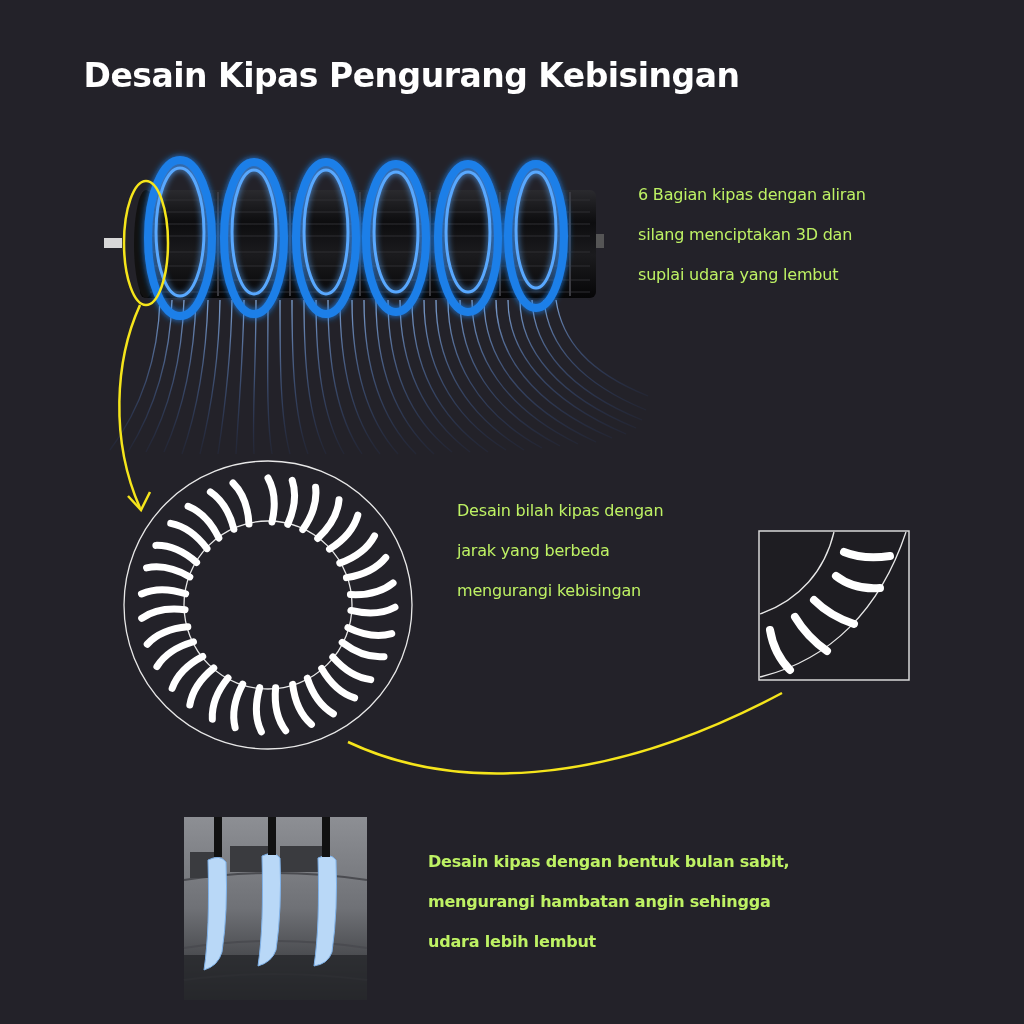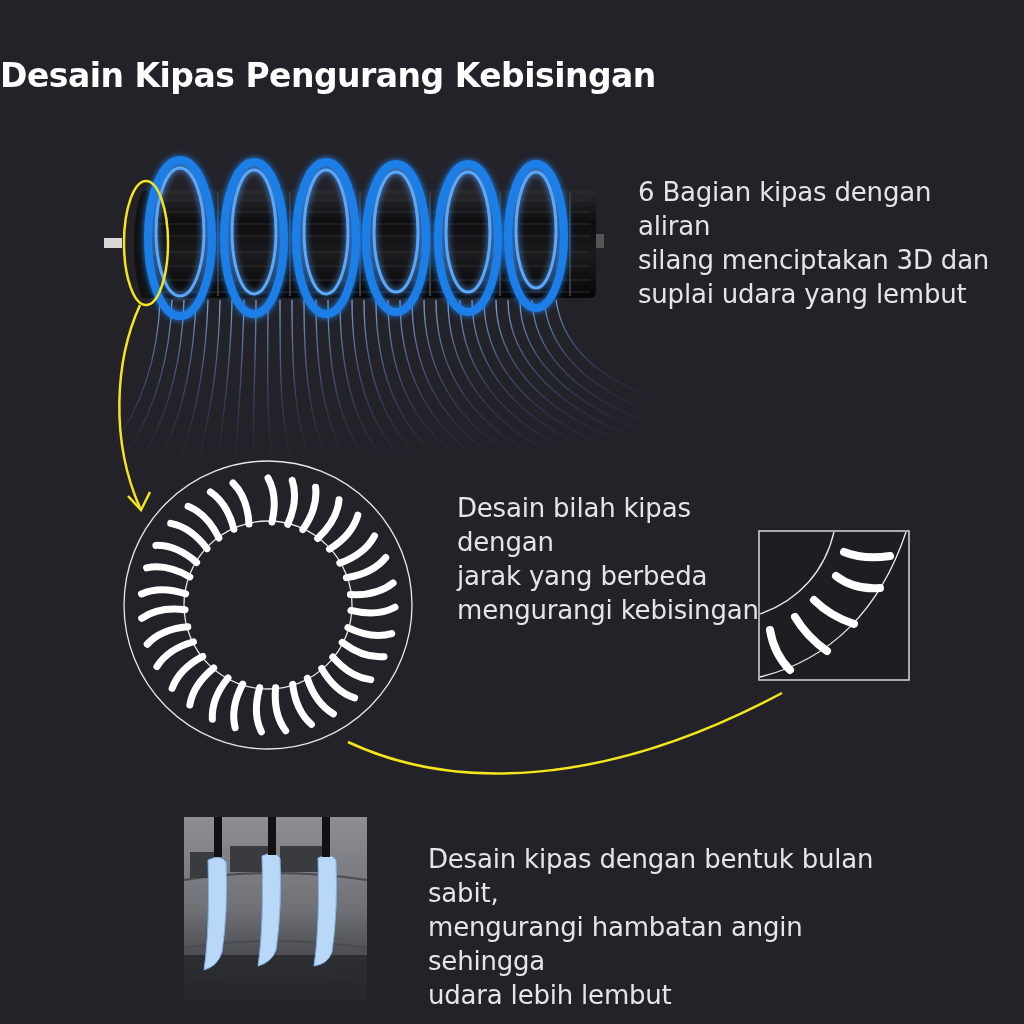--- a/index.html
+++ b/index.html
@@ -1,21 +1,21 @@
 <!DOCTYPE html>
 <html><head>
 <meta charset="utf-8">
 <style>
   html,body{margin:0;padding:0;}
   body{width:1024px;height:1024px;background:#232229;position:relative;overflow:hidden;font-family:"DejaVu Sans","Liberation Sans",sans-serif;color:#fff;}
-  .title{position:absolute;left:0;top:56px;width:823px;font-family:"DejaVu Sans",sans-serif;font-weight:bold;font-size:33px;letter-spacing:-0.5px;}
-  .caption{position:absolute;font-size:26px;line-height:34px;color:#e5e5e5;white-space:pre-line;letter-spacing:-0.2px;}
+  .title{position:absolute;left:0;top:56px;width:823px;text-align:center;font-family:"DejaVu Sans",sans-serif;font-weight:bold;font-size:33px;letter-spacing:-0.5px;}
+  .caption{position:absolute;font-size:16px;line-height:40px;color:#bef264;white-space:pre-line;letter-spacing:-0.2px;}
   #cap1{left:638px;top:175px;width:360px;}
   #cap2{left:437px;top:491px;width:320px;margin-left:20px;}
-  #cap3{left:428px;top:842px;width:480px;}
+  #cap3{left:428px;top:842px;width:480px;font-weight:bold;}
   svg{position:absolute;left:0;top:0;}
 </style>
 </head>
 <body>
 
 <div class="title">Desain Kipas Pengurang Kebisingan</div>
 
 <div id="cap1" class="caption">6 Bagian kipas dengan aliran
 silang menciptakan 3D dan
 suplai udara yang lembut</div>

